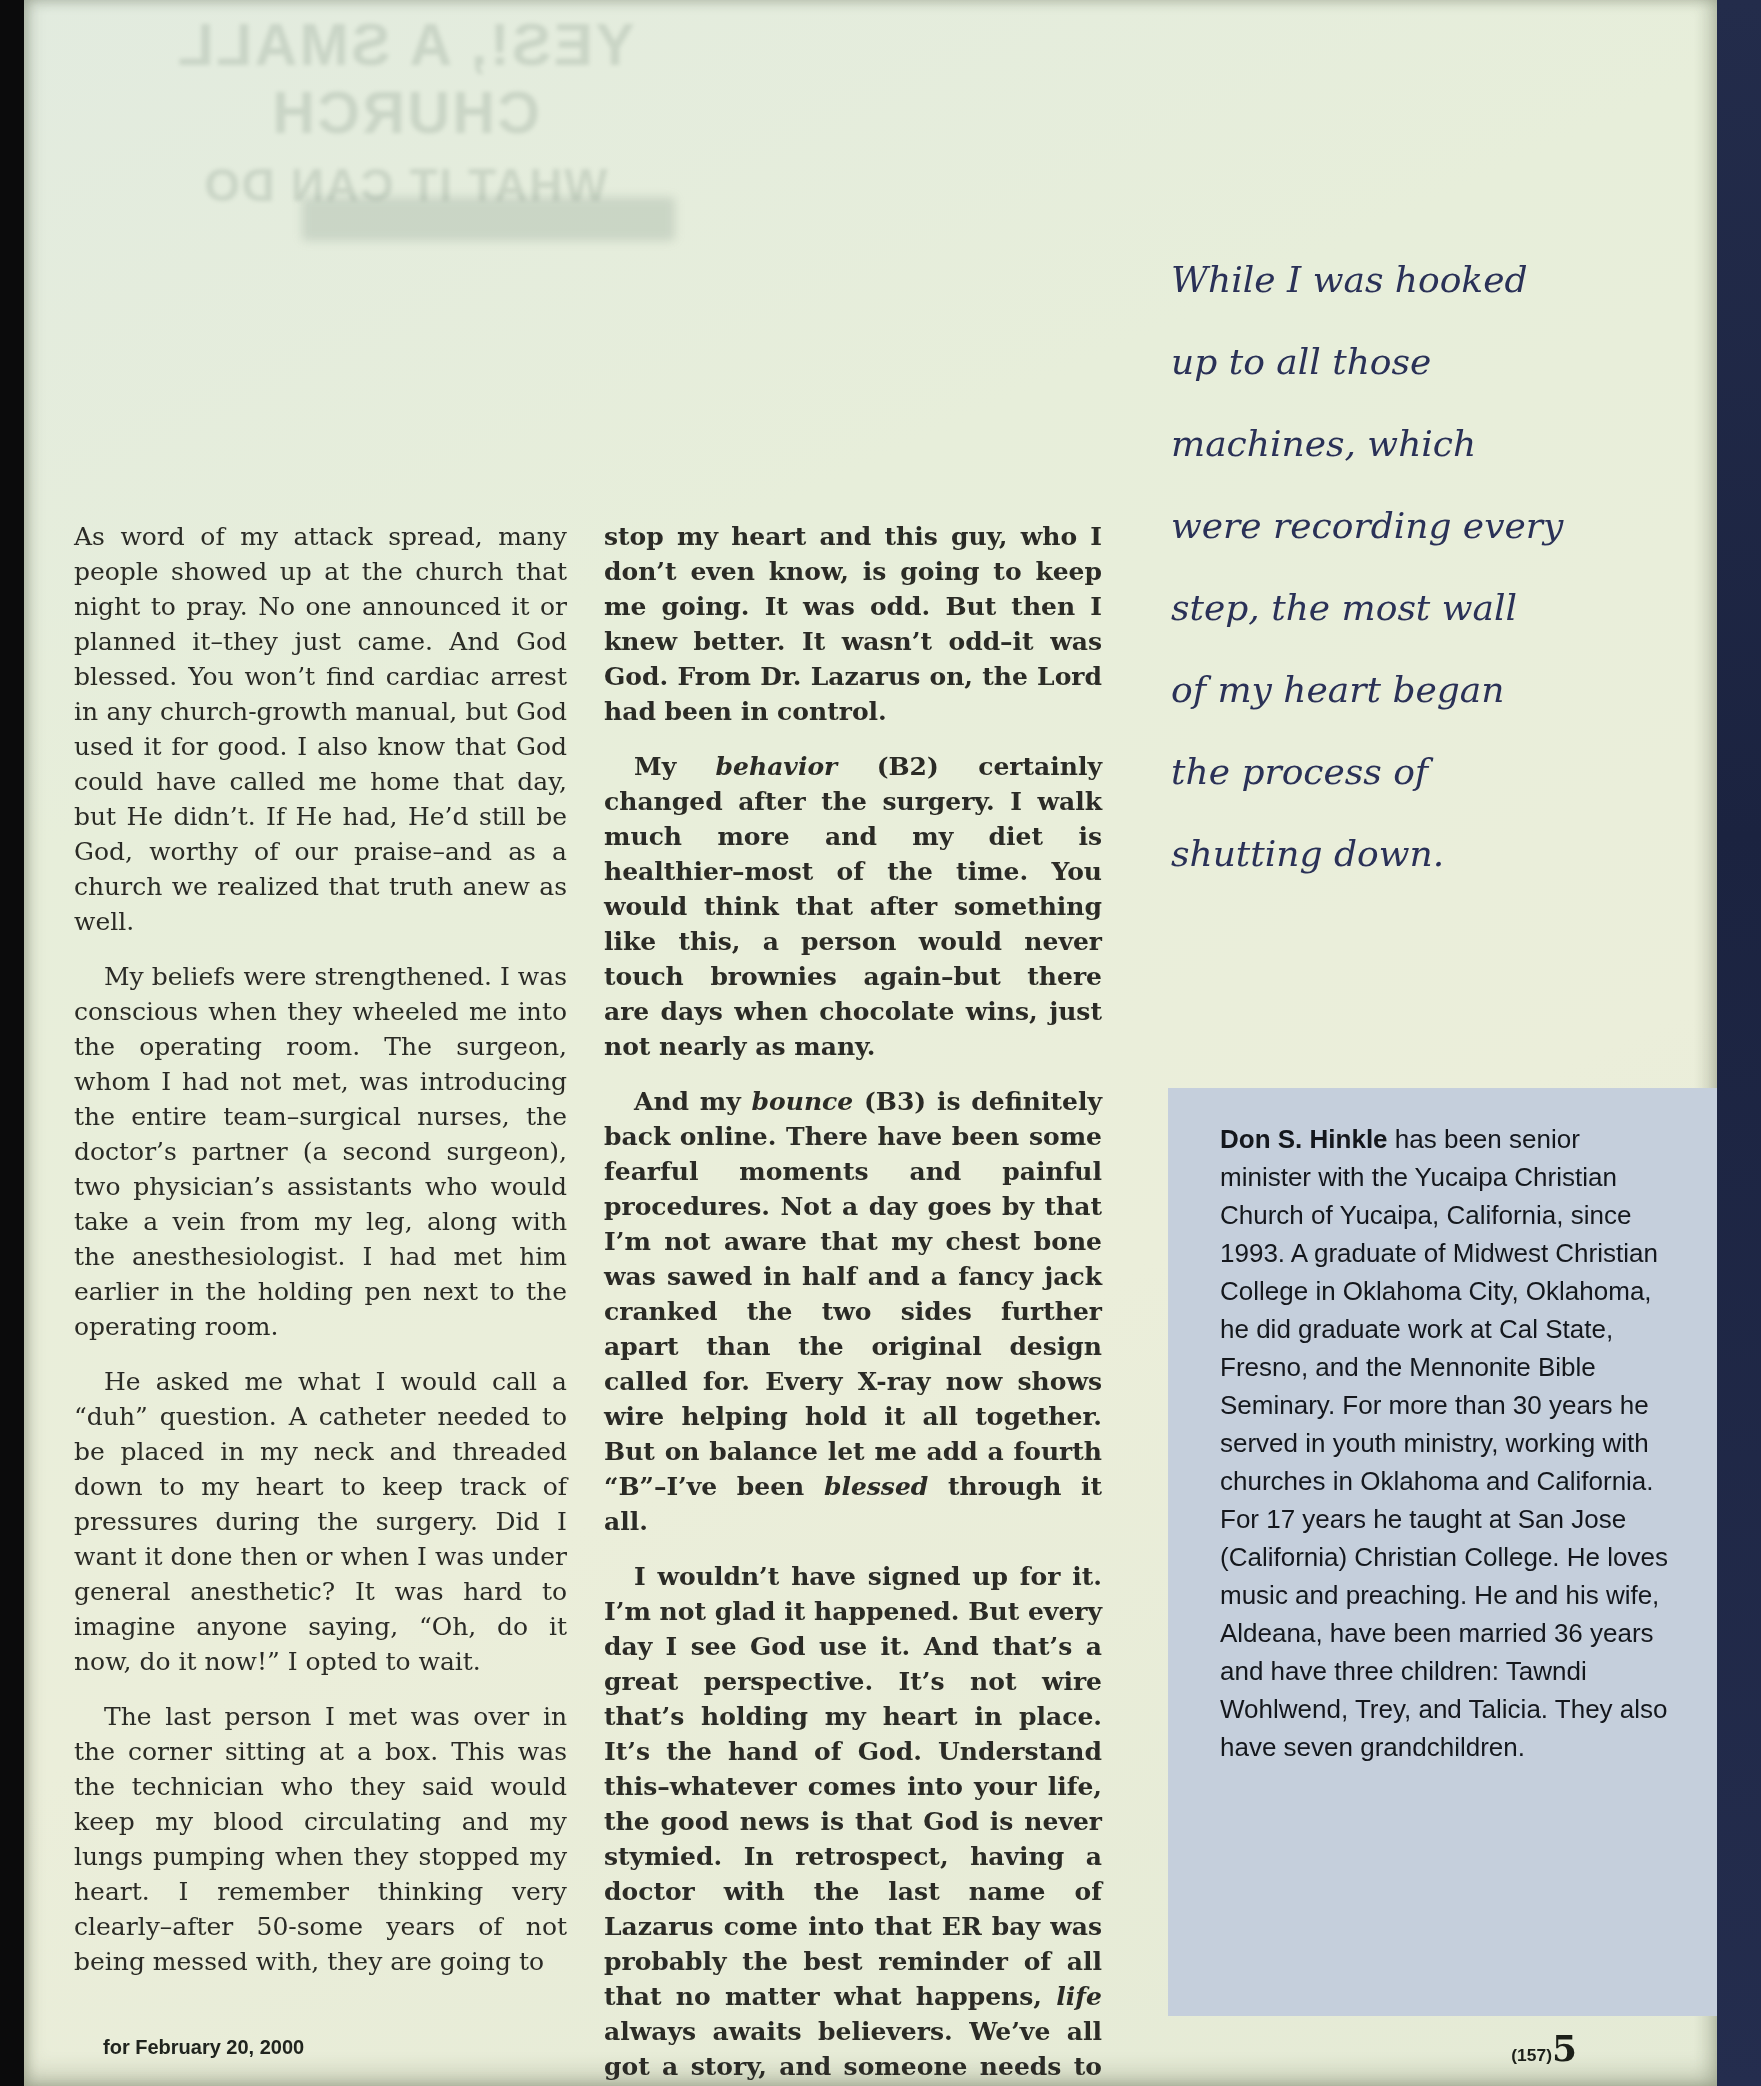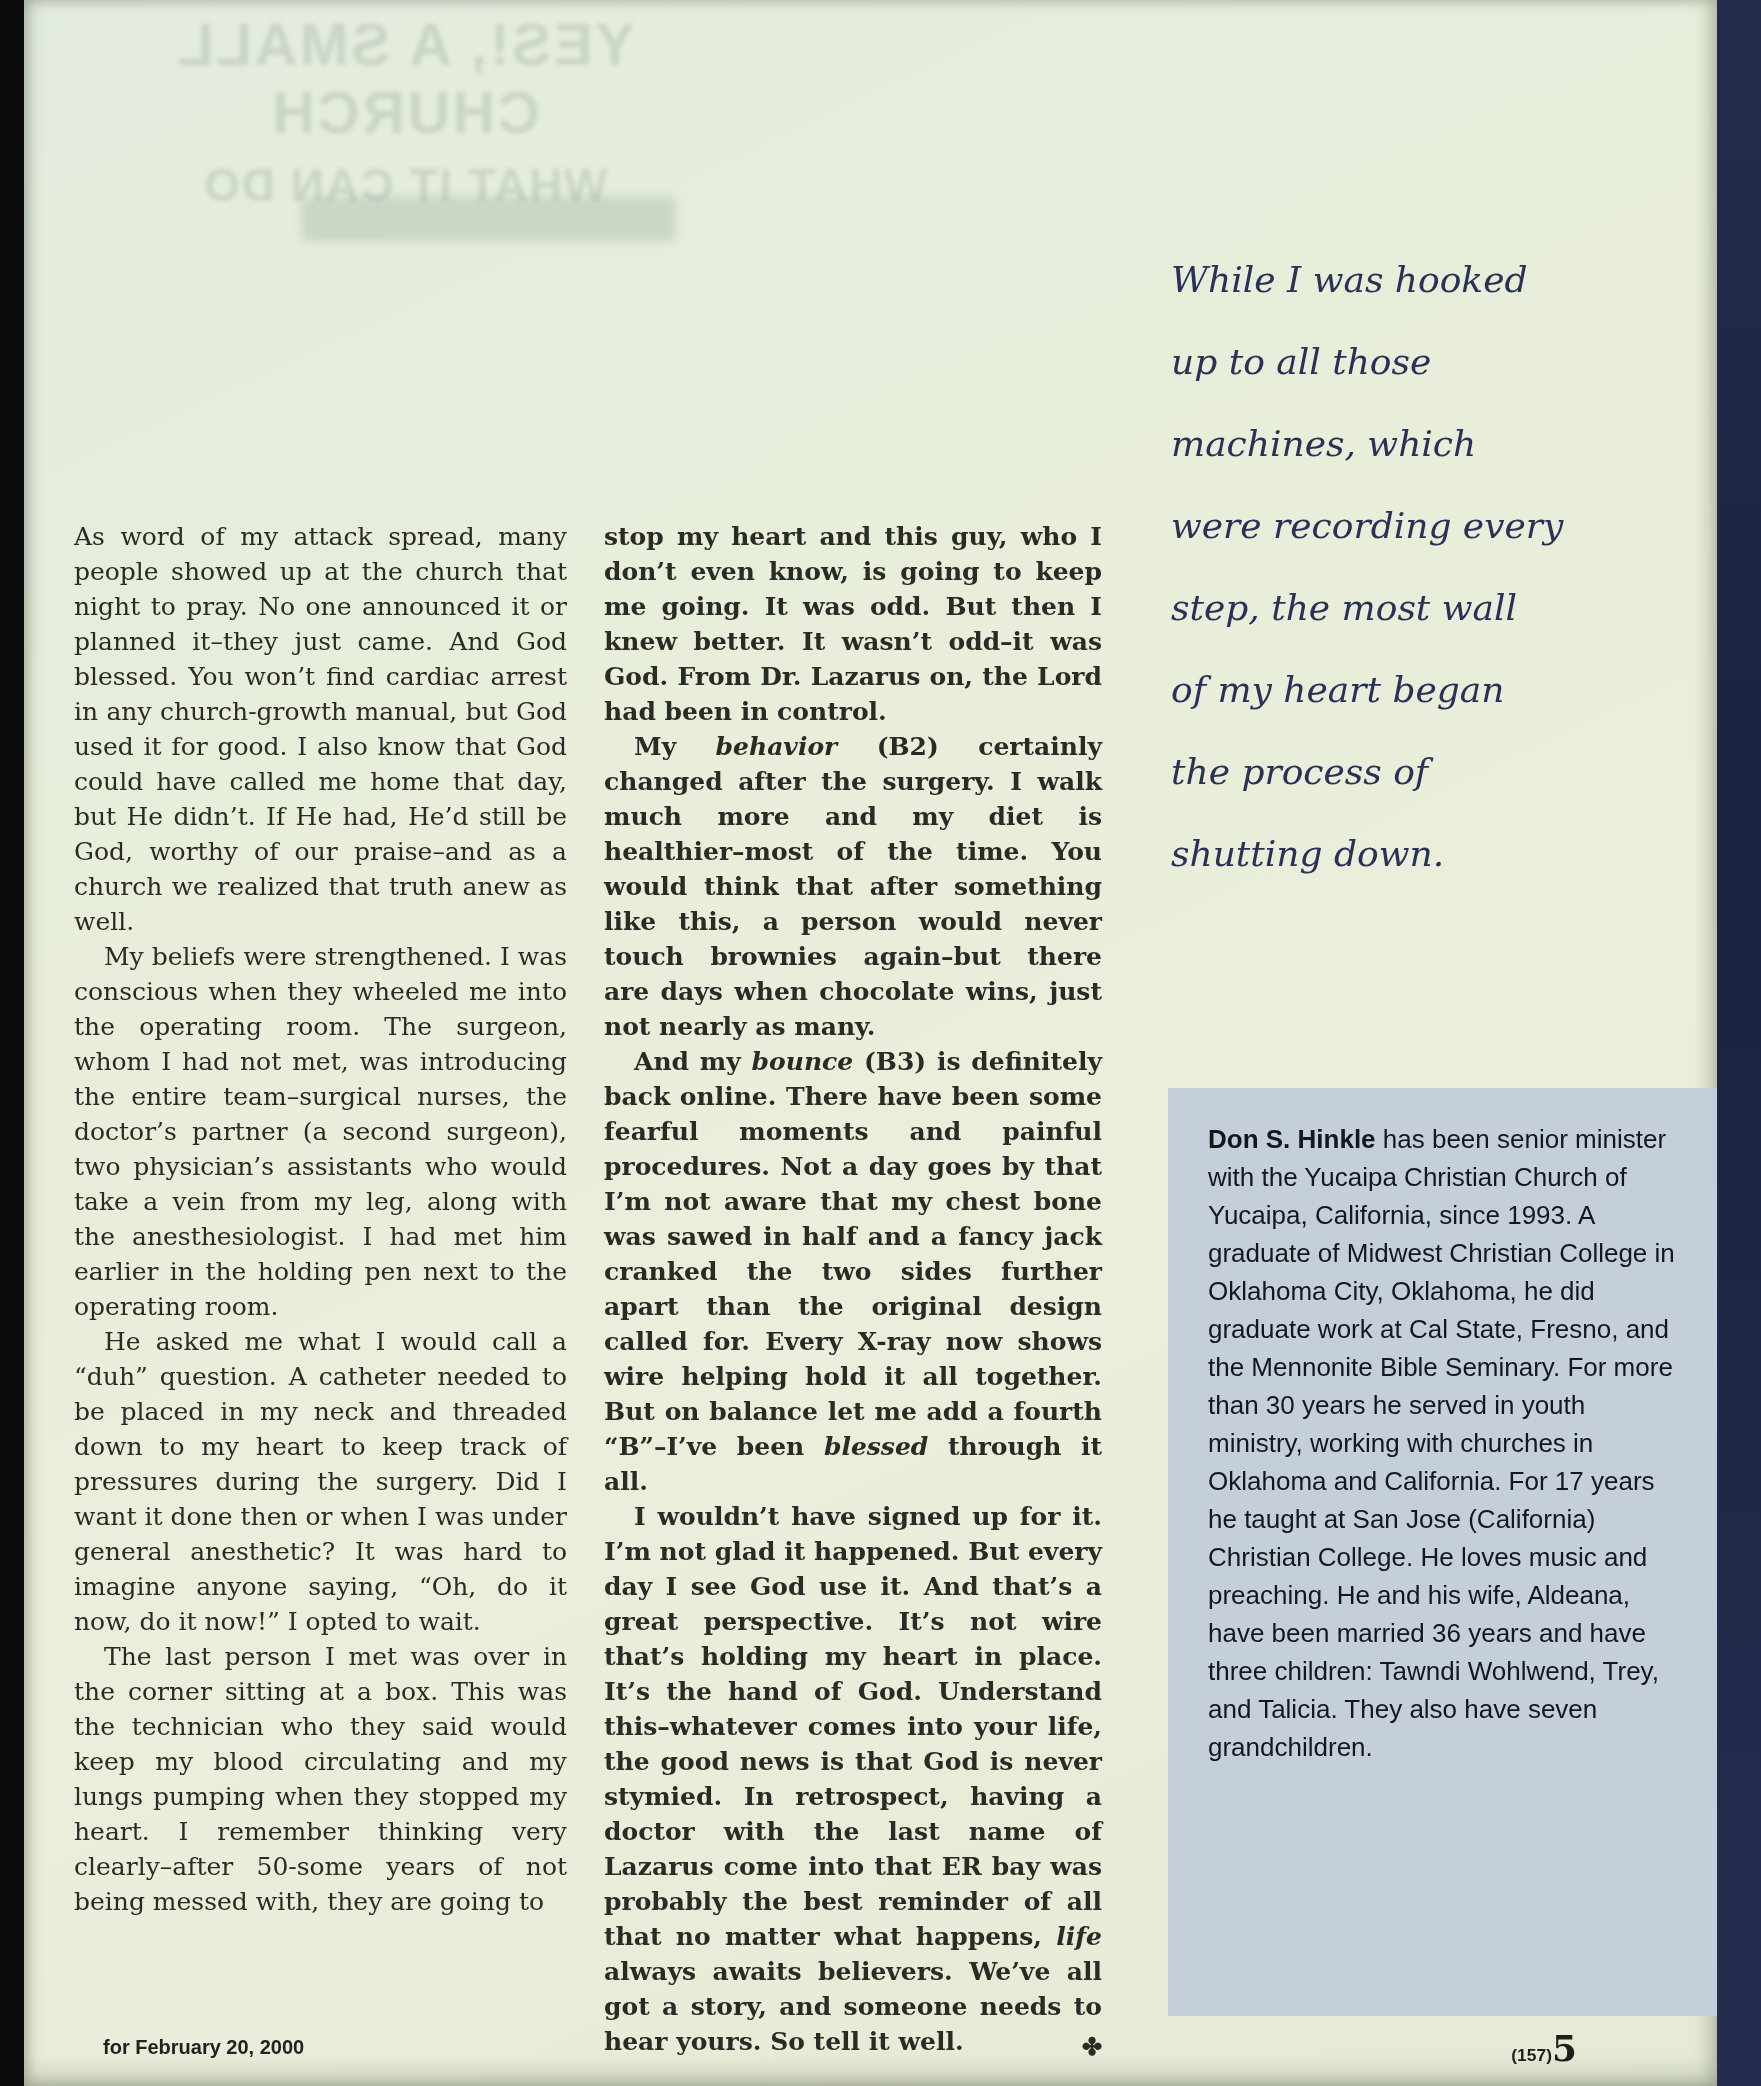--- a/index.html
+++ b/index.html
@@ -35,35 +35,35 @@
   }
   
   .col {
     position:absolute; top:519px;
     font-size:25px; line-height:35px;
     color:var(--body_text,#2b2b26);
     text-align:justify;
   }
   .col-left { left:50px; width:493px; }
   .col-mid  { left:580px; width:498px;font-weight:bold; }
-  .col p + p { text-indent:30px; }
+  .col p + p { text-indent:30px;margin-top:20px; }
   em { font-style:italic; }
   .bold { font-weight:bold; }
   .endmark { float:right; font-style:normal; font-size:24px; padding-top:4.8px; }
   
   .pullquote {
     position:absolute; left:1147px; top:239px; width:515px;
     font-style:italic; font-size:36px; line-height:82px;
     color:var(--quote_text,#2a3157);
   }
   
   .bio {
     position:absolute; left:1144px; top:1088px; width:553px; height:928px;
     background:var(--bio_bg,#c5cfdc);
-    padding:32px 40px;
+    padding:32px 52px;
     font-family:"Liberation Sans", sans-serif;
     font-size:26px; line-height:38px;
     color:var(--bio_text,#14171c);
   }
   
   .footer-left {
     position:absolute; left:65px; top:2036px;
     font-family:"Liberation Sans", sans-serif; font-weight:bold;
     font-size:20px; color:#20241e;margin-left:14px;
   }

